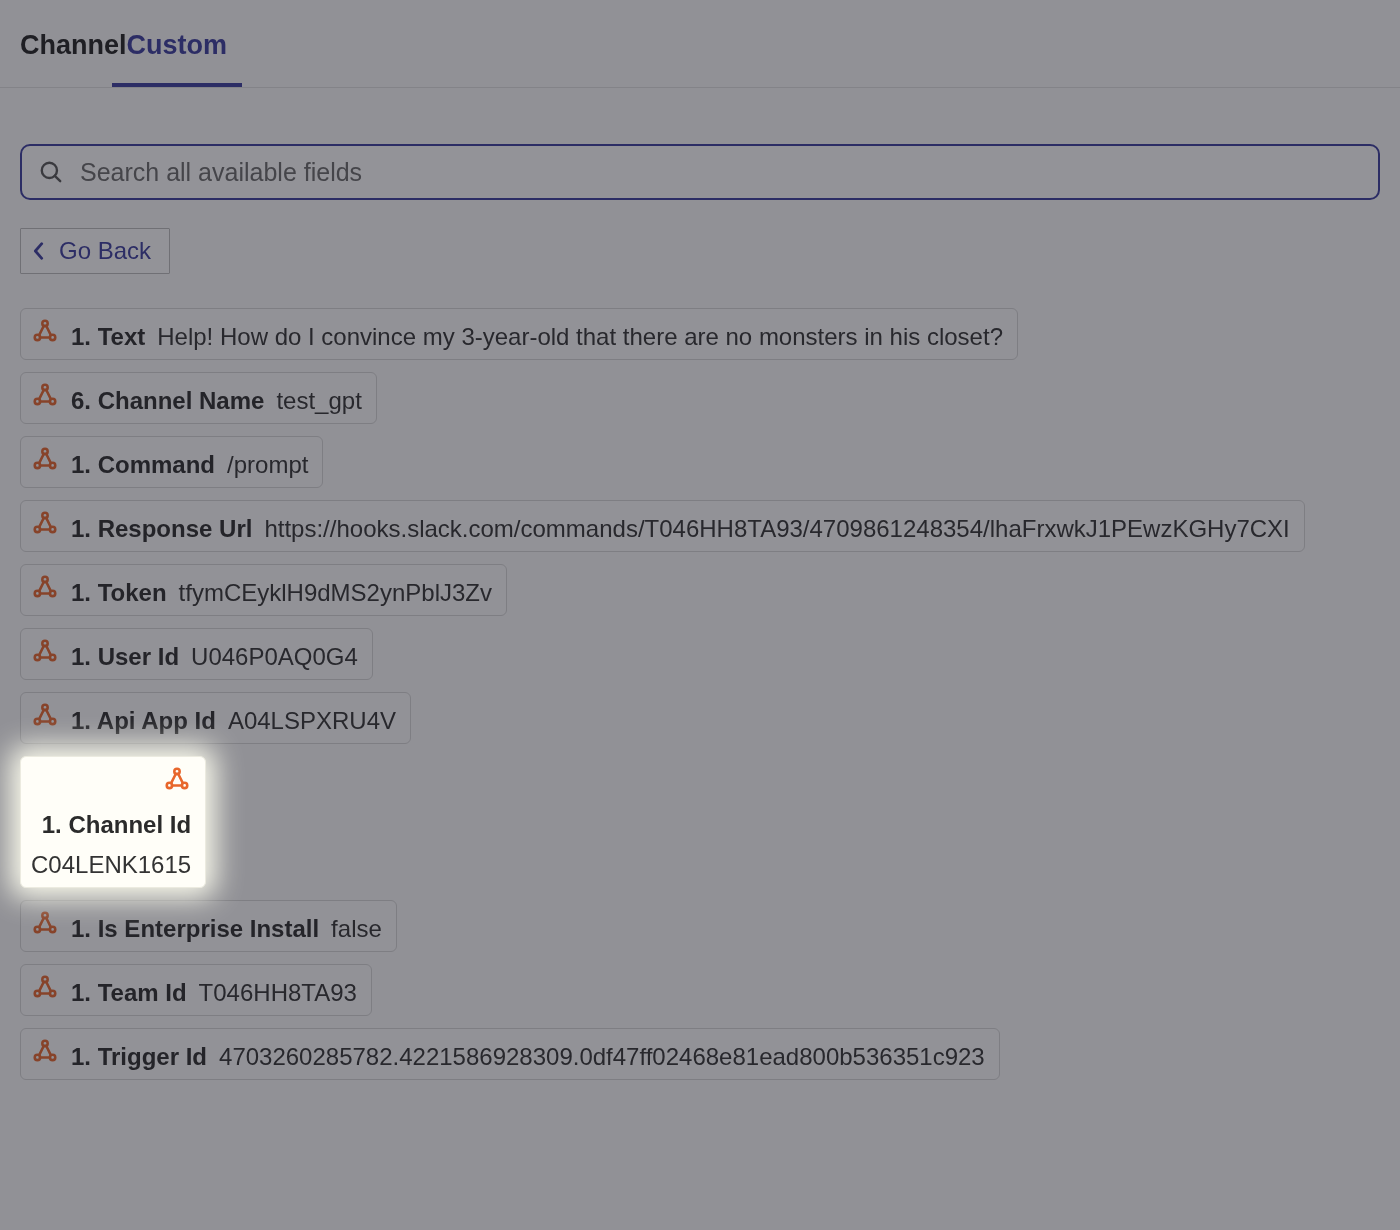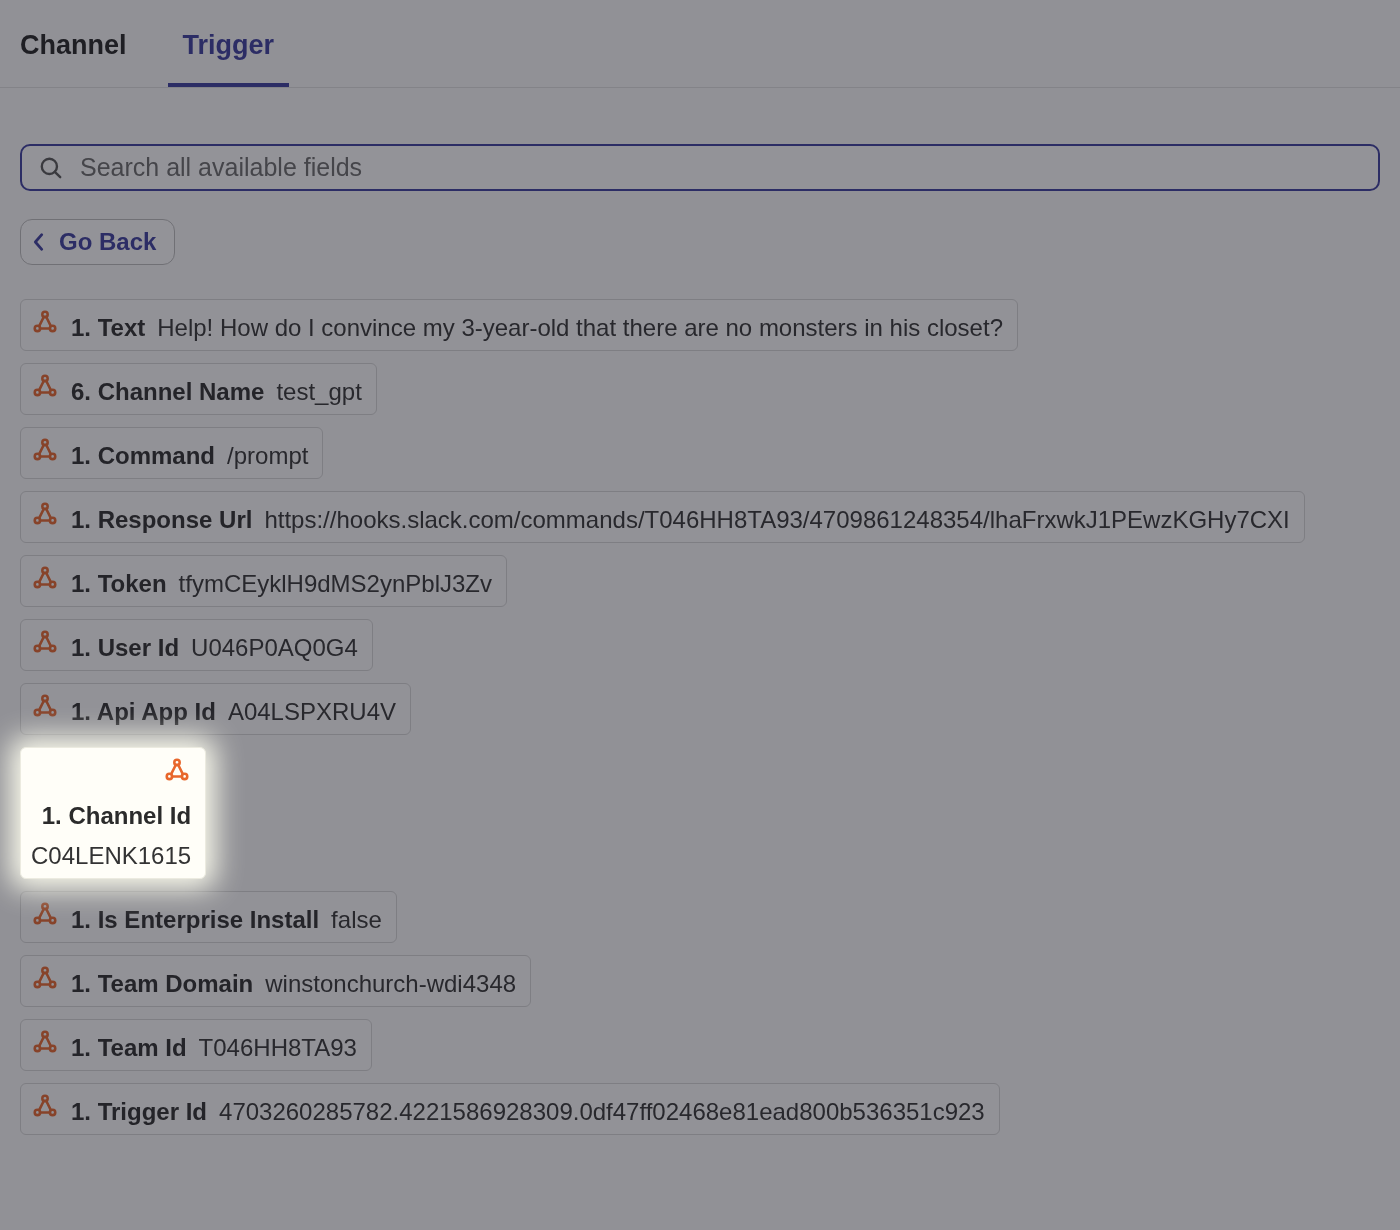--- a/index.html
+++ b/index.html
@@ -17,21 +17,20 @@
     pointer-events: none;
     z-index: 100;
   }
 
   .tabs {
     display: flex;
     align-items: flex-end;
     padding: 0 20px;
     height: 88px;
     border-bottom: 1px solid #e0e0e0;
-    gap: 56px;
   }
   .tab {
     font-size: 27px;
     font-weight: 700;
     color: #222;
     padding-bottom: 26px;
     cursor: pointer;
     position: relative;
   }
   .tab.active {
@@ -45,21 +44,21 @@
     background: #3b3c9e;
   }
 
   .content {
     padding: 56px 20px 0 20px;
   }
 
   .search-wrap {
     border: 2px solid #3b3c9e;
     border-radius: 10px;
-    height: 47px;
+    height: 56px;
     display: flex;
     align-items: center;
     padding: 16px 16px;
     gap: 16px;
     background: #fff;
   }
   .search-wrap svg { flex-shrink: 0; }
   .search-input {
     border: none;
     outline: none;
@@ -69,24 +68,24 @@
     background: transparent;
   }
   .search-input::placeholder { color: #6a6a6a; }
 
   .goback {
     margin-top: 28px;
     display: inline-flex;
     align-items: center;
     gap: 12px;
     border: 1px solid #bdbdbd;
-    border-radius: 12px;
+    border-radius: 1px;
     padding: 8px 18px 8px 10px;
     font-size: 24px;
-    font-weight: 700;
+    font-weight: 400;
     color: #3b3c9e;
     background: #fff;
     cursor: pointer;
   }
 
   .list {
     margin-top: 34px;
     display: flex;
     flex-direction: column;
     align-items: flex-start;
@@ -122,21 +121,21 @@
 
   .slack-icon {
     width: 28px; height: 28px; flex-shrink: 0;
   }
 </style>
 </head>
 <body>
 
 <div class="tabs">
   <div class="tab">Channel</div>
-  <div class="tab active">Trigger</div>
+  <div class="tab active">Custom</div>
 </div>
 
 <div class="content">
   <div class="search-wrap">
     <svg width="26" height="26" viewBox="0 0 24 24" fill="none" stroke="#555" stroke-width="2.2" stroke-linecap="round">
       <circle cx="10.5" cy="10.5" r="7"></circle>
       <line x1="20.5" y1="20.5" x2="15.5" y2="15.5"></line>
     </svg>
     <input class="search-input" type="text" placeholder="Search all available fields" style="">
   </div>
@@ -269,33 +268,20 @@
       <div class="field-pill">
         <span>
 <svg class="slack-icon" viewBox="0 0 24 24" fill="none" stroke="#e8672c" stroke-width="2.2" stroke-linecap="round" stroke-linejoin="round">
   <circle cx="12" cy="5.5" r="2.3"></circle>
   <circle cx="5.5" cy="17.5" r="2.3"></circle>
   <circle cx="18.5" cy="17.5" r="2.3"></circle>
   <path d="M11 7.5 L7 15.5"></path>
   <path d="M13 7.5 L17 15.5"></path>
   <path d="M7.8 17.5 L16.2 17.5"></path>
 </svg></span>
-        <span class="label">1. Team Domain</span>
-        <span class="value">winstonchurch-wdi4348</span>
-      </div>
-      <div class="field-pill">
-        <span>
-<svg class="slack-icon" viewBox="0 0 24 24" fill="none" stroke="#e8672c" stroke-width="2.2" stroke-linecap="round" stroke-linejoin="round">
-  <circle cx="12" cy="5.5" r="2.3"></circle>
-  <circle cx="5.5" cy="17.5" r="2.3"></circle>
-  <circle cx="18.5" cy="17.5" r="2.3"></circle>
-  <path d="M11 7.5 L7 15.5"></path>
-  <path d="M13 7.5 L17 15.5"></path>
-  <path d="M7.8 17.5 L16.2 17.5"></path>
-</svg></span>
         <span class="label">1. Team Id</span>
         <span class="value">T046HH8TA93</span>
       </div>
       <div class="field-pill">
         <span>
 <svg class="slack-icon" viewBox="0 0 24 24" fill="none" stroke="#e8672c" stroke-width="2.2" stroke-linecap="round" stroke-linejoin="round">
   <circle cx="12" cy="5.5" r="2.3"></circle>
   <circle cx="5.5" cy="17.5" r="2.3"></circle>
   <circle cx="18.5" cy="17.5" r="2.3"></circle>
   <path d="M11 7.5 L7 15.5"></path>

